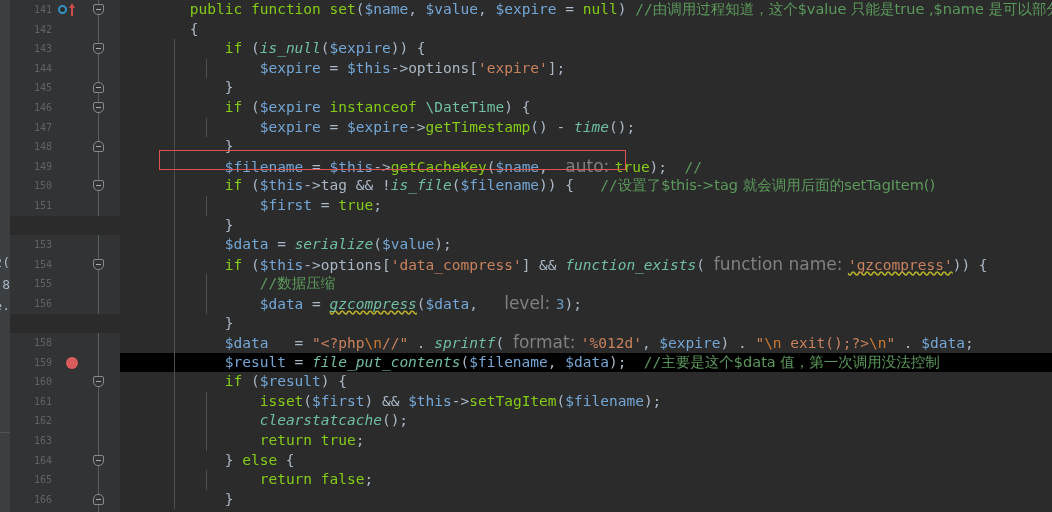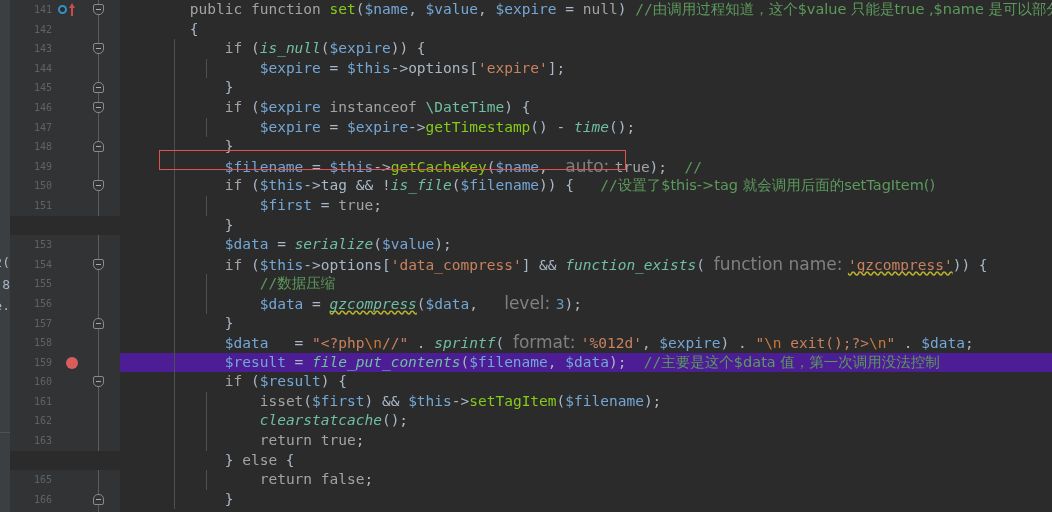--- a/index.html
+++ b/index.html
@@ -214,22 +214,22 @@
   
   .indent-guide {
     position: absolute;
     top: 0;
     width: 1px;
     height: 19.6px;
     background: #4b5052;
   }
 
   
-  .row-breakpoint { background: #4c1d95; }      
-  .k    { color: #a3a3a3; }      
+  .row-breakpoint { background: #000000; }      
+  .k    { color: #84cc16; }      
   .fn   { color: #84cc16; }      
   .var  { color: #74a7d6; }      
   .call { color: #6fbfa0; font-style: italic; }  
   .cls  { color: #6fbfa0; }      
   .str  { color: #c9825e; }      
   .num  { color: #6897bb; }      
   .cmt  { color: #5c9a5c; }      
   .op   { color: #a9b7c6; }
   .punct{ color: #a9b7c6; }
   .esc  { color: #cc7832; }      
@@ -277,27 +277,27 @@
       <div class="line-row "><div class="gutter"><span class="lineno">147</span><div class="gutter-icons"></div><div class="fold-strip"><div class="fold-line"></div></div></div><div class="indent-guide" style="left: 164px;"></div><div class="indent-guide" style="left: 196px;"></div><div class="code"><span class="op">                </span><span class="var">$expire</span><span class="op"> = </span><span class="var">$expire</span><span class="op">-&gt;</span><span class="fn">getTimestamp</span><span class="punct">() - </span><span class="call">time</span><span class="punct">();</span></div></div>
       <div class="line-row "><div class="gutter"><span class="lineno">148</span><div class="gutter-icons"></div><div class="fold-strip"><div class="fold-line"></div><div class="fold-close"></div></div></div><div class="indent-guide" style="left: 164px;"></div><div class="code"><span class="punct">            }</span></div></div>
       <div class="line-row "><div class="gutter"><span class="lineno">149</span><div class="gutter-icons"></div><div class="fold-strip"><div class="fold-line"></div></div></div><div class="indent-guide" style="left: 164px;"></div><div class="code"><span class="op">            </span><span class="var">$filename</span><span class="op"> = </span><span class="var">$this</span><span class="op">-&gt;</span><span class="fn">getCacheKey</span><span class="punct">(</span><span class="var">$name</span><span class="punct">,  </span><span class="hint">auto: </span><span class="k">true</span><span class="punct">);  </span><span class="cmt">//</span></div></div>
       <div class="line-row "><div class="gutter"><span class="lineno">150</span><div class="gutter-icons"></div><div class="fold-strip"><div class="fold-line"></div><div class="fold-open"></div></div></div><div class="indent-guide" style="left: 164px;"></div><div class="code"><span class="op">            </span><span class="k">if</span><span class="punct"> (</span><span class="var">$this</span><span class="op">-&gt;</span><span class="op">tag</span><span class="op"> &amp;&amp; !</span><span class="call">is_file</span><span class="punct">(</span><span class="var">$filename</span><span class="punct">)) {   </span><span class="cmt">//</span><span class="cmt-cn">设置了$this-&gt;tag 就会调用后面的setTagItem()</span></div></div>
       <div class="line-row "><div class="gutter"><span class="lineno">151</span><div class="gutter-icons"></div><div class="fold-strip"><div class="fold-line"></div></div></div><div class="indent-guide" style="left: 164px;"></div><div class="indent-guide" style="left: 196px;"></div><div class="code"><span class="op">                </span><span class="var">$first</span><span class="op"> = </span><span class="k">true</span><span class="punct">;</span></div></div>
       <div class="line-row "><div class="indent-guide" style="left: 164px;"></div><div class="code"><span class="punct">            }</span></div></div>
       <div class="line-row "><div class="gutter"><span class="lineno">153</span><div class="gutter-icons"></div><div class="fold-strip"><div class="fold-line"></div></div></div><div class="indent-guide" style="left: 164px;"></div><div class="code"><span class="op">            </span><span class="var">$data</span><span class="op"> = </span><span class="call">serialize</span><span class="punct">(</span><span class="var">$value</span><span class="punct">);</span></div></div>
       <div class="line-row "><div class="gutter"><span class="lineno">154</span><div class="gutter-icons"></div><div class="fold-strip"><div class="fold-line"></div><div class="fold-open"></div></div></div><div class="indent-guide" style="left: 164px;"></div><div class="code"><span class="op">            </span><span class="k">if</span><span class="punct"> (</span><span class="var">$this</span><span class="op">-&gt;</span><span class="op">options</span><span class="punct">[</span><span class="str">'data_compress'</span><span class="op">] &amp;&amp; </span><span class="call">function_exists</span><span class="punct">( </span><span class="hint">function name: </span><span class="str warnunder">'gzcompress'</span><span class="punct">)) {</span></div></div>
       <div class="line-row "><div class="gutter"><span class="lineno">155</span><div class="gutter-icons"></div><div class="fold-strip"><div class="fold-line"></div></div></div><div class="indent-guide" style="left: 164px;"></div><div class="indent-guide" style="left: 196px;"></div><div class="code"><span class="op">                </span><span class="cmt">//</span><span class="cmt-cn">数据压缩</span></div></div>
       <div class="line-row "><div class="gutter"><span class="lineno">156</span><div class="gutter-icons"></div><div class="fold-strip"><div class="fold-line"></div></div></div><div class="indent-guide" style="left: 164px;"></div><div class="indent-guide" style="left: 196px;"></div><div class="code"><span class="op">                </span><span class="var">$data</span><span class="op"> = </span><span class="call warnunder">gzcompress</span><span class="punct">(</span><span class="var">$data</span><span class="punct">,   </span><span class="hint">level: </span><span class="num">3</span><span class="punct">);</span></div></div>
-      <div class="line-row "><div class="gutter"><span class="lineno">157</span><div class="gutter-icons"></div><div class="fold-strip"><div class="fold-line"></div><div class="fold-close"></div></div></div><div class="indent-guide" style="left: 164px;"></div><div class="code"><span class="punct">            }</span></div></div>
+      <div class="line-row "><div class="indent-guide" style="left: 164px;"></div><div class="code"><span class="punct">            }</span></div></div>
       <div class="line-row "><div class="gutter"><span class="lineno">158</span><div class="gutter-icons"></div><div class="fold-strip"><div class="fold-line"></div></div></div><div class="indent-guide" style="left: 164px;"></div><div class="code"><span class="op">            </span><span class="var">$data</span><span class="op">   = </span><span class="str">"&lt;?php</span><span class="esc">\n</span><span class="str">//"</span><span class="op"> . </span><span class="call">sprintf</span><span class="punct">( </span><span class="hint">format: </span><span class="str">'%012d'</span><span class="punct">, </span><span class="var">$expire</span><span class="punct">) . </span><span class="str">"</span><span class="esc">\n</span><span class="str"> exit();?&gt;</span><span class="esc">\n</span><span class="str">"</span><span class="op"> . </span><span class="var">$data</span><span class="punct">;</span></div></div>
       <div class="line-row row-breakpoint"><div class="gutter"><span class="lineno">159</span><div class="gutter-icons"><span class="marker-breakpoint"></span></div><div class="fold-strip"><div class="fold-line"></div></div></div><div class="indent-guide" style="left: 164px;"></div><div class="code"><span class="op">            </span><span class="var">$result</span><span class="op"> = </span><span class="call">file_put_contents</span><span class="punct">(</span><span class="var">$filename</span><span class="punct">, </span><span class="var">$data</span><span class="punct">);  </span><span class="cmt">//</span><span class="cmt-cn">主要是这个$data 值，第一次调用没法控制</span></div></div>
       <div class="line-row "><div class="gutter"><span class="lineno">160</span><div class="gutter-icons"></div><div class="fold-strip"><div class="fold-line"></div><div class="fold-open"></div></div></div><div class="indent-guide" style="left: 164px;"></div><div class="code"><span class="op">            </span><span class="k">if</span><span class="punct"> (</span><span class="var">$result</span><span class="punct">) {</span></div></div>
       <div class="line-row "><div class="gutter"><span class="lineno">161</span><div class="gutter-icons"></div><div class="fold-strip"><div class="fold-line"></div></div></div><div class="indent-guide" style="left: 164px;"></div><div class="indent-guide" style="left: 196px;"></div><div class="code"><span class="op">                </span><span class="k">isset</span><span class="punct">(</span><span class="var">$first</span><span class="op">) &amp;&amp; </span><span class="var">$this</span><span class="op">-&gt;</span><span class="fn">setTagItem</span><span class="punct">(</span><span class="var">$filename</span><span class="punct">);</span></div></div>
       <div class="line-row "><div class="gutter"><span class="lineno">162</span><div class="gutter-icons"></div><div class="fold-strip"><div class="fold-line"></div></div></div><div class="indent-guide" style="left: 164px;"></div><div class="indent-guide" style="left: 196px;"></div><div class="code"><span class="op">                </span><span class="call">clearstatcache</span><span class="punct">();</span></div></div>
       <div class="line-row "><div class="gutter"><span class="lineno">163</span><div class="gutter-icons"></div><div class="fold-strip"><div class="fold-line"></div></div></div><div class="indent-guide" style="left: 164px;"></div><div class="indent-guide" style="left: 196px;"></div><div class="code"><span class="op">                </span><span class="k">return</span><span class="op"> </span><span class="k">true</span><span class="punct">;</span></div></div>
-      <div class="line-row "><div class="indent-guide" style="left: 164px;"></div><div class="code"><span class="punct">            } </span><span class="k">else</span><span class="punct"> {</span></div></div>
+      <div class="line-row "><div class="gutter"><span class="lineno">164</span><div class="gutter-icons"></div><div class="fold-strip"><div class="fold-line"></div><div class="fold-open"></div></div></div><div class="indent-guide" style="left: 164px;"></div><div class="code"><span class="punct">            } </span><span class="k">else</span><span class="punct"> {</span></div></div>
       <div class="line-row "><div class="gutter"><span class="lineno">165</span><div class="gutter-icons"></div><div class="fold-strip"><div class="fold-line"></div></div></div><div class="indent-guide" style="left: 164px;"></div><div class="indent-guide" style="left: 196px;"></div><div class="code"><span class="op">                </span><span class="k">return</span><span class="op"> </span><span class="k">false</span><span class="punct">;</span></div></div>
       <div class="line-row "><div class="gutter"><span class="lineno">166</span><div class="gutter-icons"></div><div class="fold-strip"><div class="fold-line"></div><div class="fold-close"></div></div></div><div class="indent-guide" style="left: 164px;"></div><div class="code"><span class="punct">            }</span></div></div>
       <div class="line-row "><div class="gutter"><span class="lineno">167</span><div class="gutter-icons"></div><div class="fold-strip"><div class="fold-line"></div></div></div><div class="code"><span class="punct">        }</span></div></div>
     </div>
 
   <div id="redbox" style="left: 159px; top: 150px; width: 467px; height: 20px; border-color: rgb(224, 82, 82);"></div>
 </div>
 
 </body></html>

